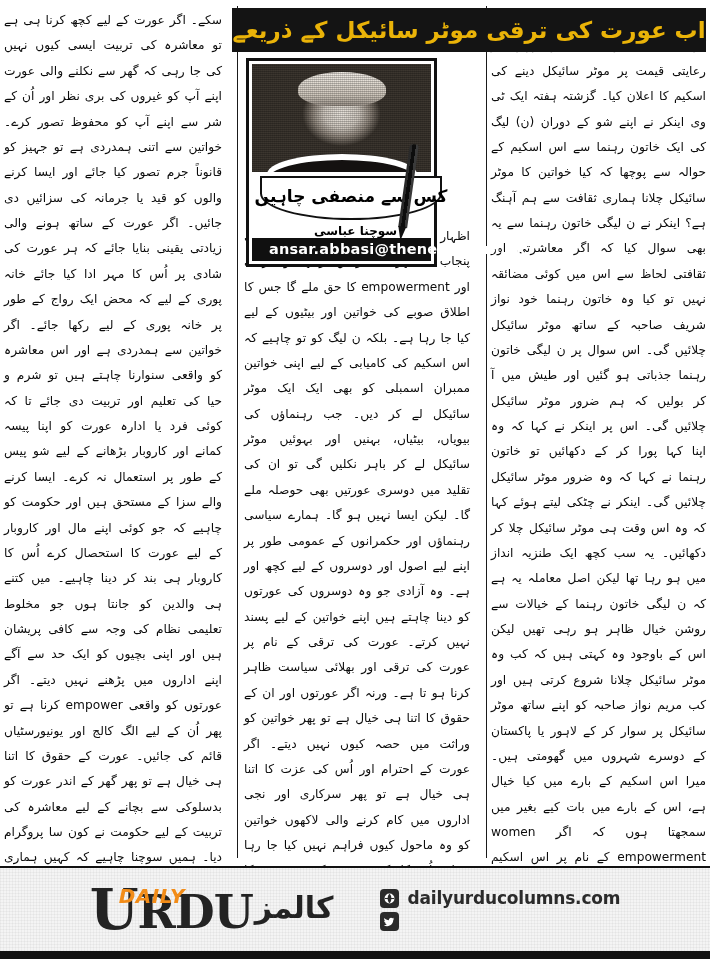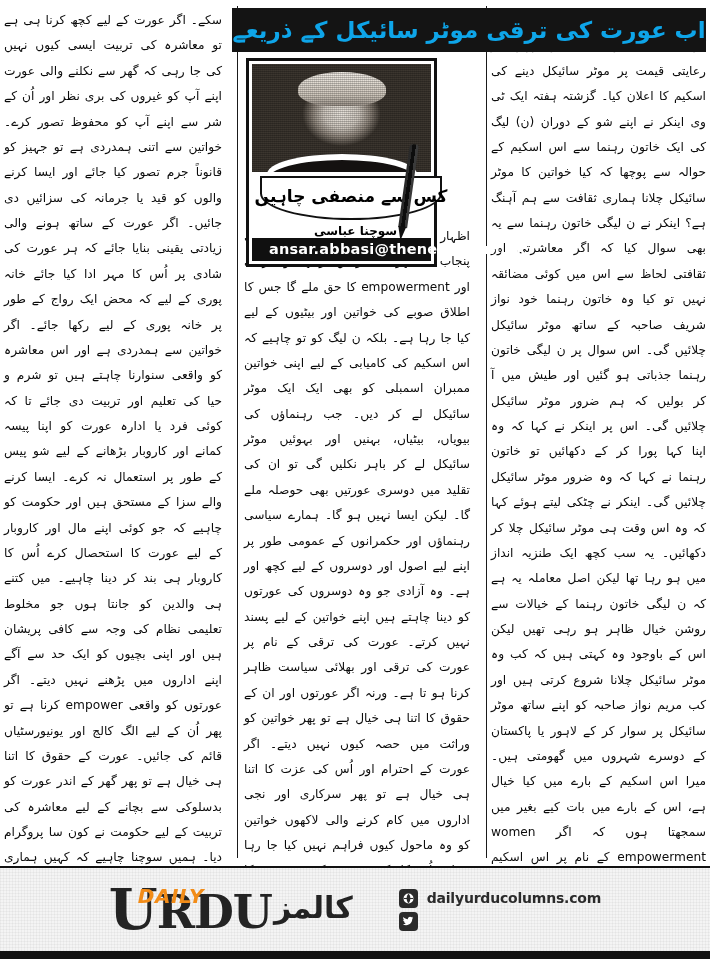--- a/index.html
+++ b/index.html
@@ -59,21 +59,21 @@
   .divider-b { left: 486px; }
 
   
   .headline-bar {
     position: absolute;
     left: 232px;
     top: 8px;
     width: 474px;
     height: 44px;
     background: #141414;
-    color: #0ea5e9;
+    color: #eab308;
     display: flex;
     align-items: center;
     justify-content: center;
     box-sizing: border-box;
     padding: 0 10px;
   }
   .headline-bar .hl {
     font-family: "DejaVu Sans", "Liberation Sans", sans-serif;
     font-size: 23px;
     font-weight: bold;
@@ -329,21 +329,21 @@
     background: #2b2b2b;
     color: #ffffff;
     display: flex;
     align-items: center;
     justify-content: center;
     flex: 0 0 auto;
   }
   .social-icon svg { display: block; }
   .social-text {
     font-family: "DejaVu Sans", "Liberation Sans", sans-serif;
-    font-size: 14px;
+    font-size: 17px;
     font-weight: bold;
     color: #2b2b2b;
     letter-spacing: -.2px;
   }
 </style>
 </head>
 <body>
 
 <div class="page">
 

